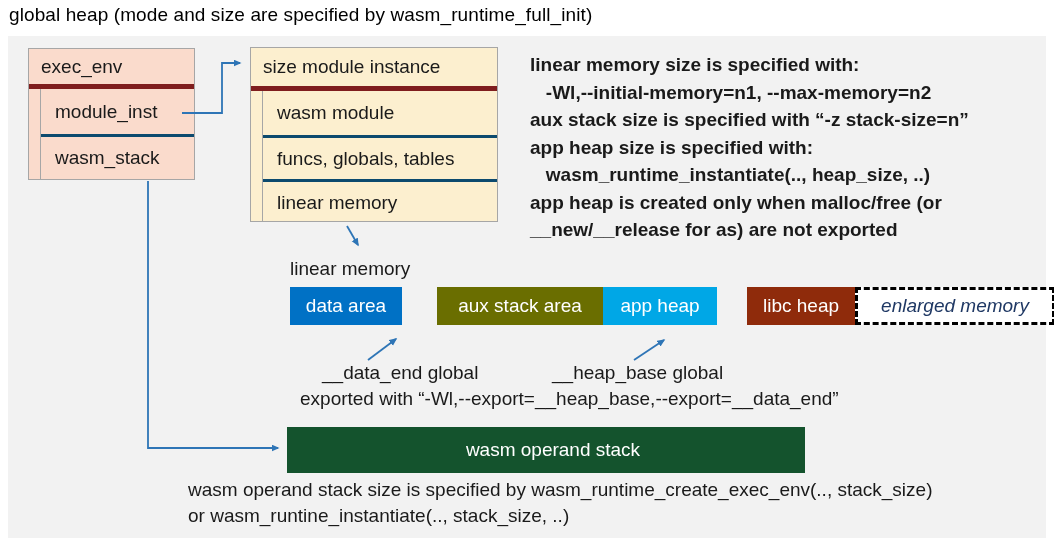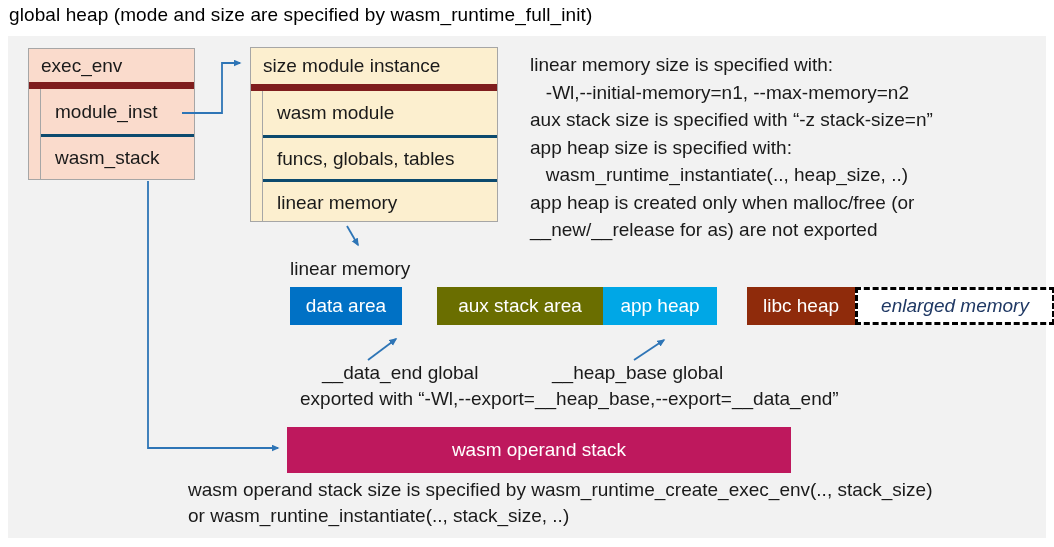--- a/index.html
+++ b/index.html
@@ -3,38 +3,38 @@
 <meta charset="utf-8">
 <style>
   html,body{margin:0;padding:0;background:#fff;}
   .stage{position:relative;width:1054px;height:547px;background:#ffffff;
          font-family:"Liberation Sans",sans-serif;color:#1a1a1a;overflow:hidden;}
   .title{position:absolute;left:9px;top:4px;font-size:19px;letter-spacing:.1px;color:#000;}
   .panel{position:absolute;left:8px;top:36px;width:1038px;height:502px;background:#f2f2f2;}
 
   
   .struct{position:absolute;border:1px solid #a6a6a6;box-sizing:border-box;font-size:19px;}
-  .struct .hdr{padding-left:12px;display:flex;align-items:center;border-bottom:7px solid #7f1d1d;box-sizing:border-box;}
+  .struct .hdr{padding-left:12px;display:flex;align-items:center;border-bottom:5px solid #7f1d1d;box-sizing:border-box;}
   .struct .rows{margin-left:11px;border-left:1px solid #a6a6a6;}
   .struct .row{display:flex;align-items:center;padding-left:14px;box-sizing:border-box;}
   .struct .row + .row{border-top:3px solid #0c4a6e;}
 
   .exec-env{left:28px;top:48px;width:167px;height:132px;background:#fadbcc;}
   .exec-env .hdr{height:40px;}
   .exec-env .row{height:45px;}
   .exec-env .rows{height:91px;}
 
   .mod-inst{left:250px;top:47px;width:248px;height:175px;background:#fcefcf;}
   .mod-inst .hdr{height:43px;}
   .mod-inst .row{height:44px;}
   .mod-inst .rows{height:131px;}
 
   
   .notes{position:absolute;left:530px;top:51px;width:505px;font-size:19px;line-height:27.5px;}
-  .notes div{white-space:pre;}
+  .notes div{white-space:pre;font-weight:bold;}
 
   
   .lm-label{position:absolute;left:290px;top:258px;font-size:19px;}
   .lm-bar{position:absolute;left:290px;top:287px;height:38px;display:flex;}
   .seg{display:flex;align-items:center;justify-content:center;color:#fff;font-size:19px;box-sizing:border-box;}
   .seg-enlarged{background:#fff;border:3px dashed #000;color:#1f3864;}
 
   .ann{position:absolute;font-size:19px;}
   .ann-dataend{left:322px;top:362px;}
   .ann-heapbase{left:552px;top:362px;}
@@ -89,21 +89,21 @@
     <div class="seg" style="width: 166px; background: rgb(106, 110, 0); margin-left: 35px;">aux stack area</div>
     <div class="seg" style="width: 114px; background: rgb(0, 167, 230);">app heap</div>
     <div class="seg" style="width: 108px; background: rgb(143, 43, 11); margin-left: 30px;">libc heap</div>
     <div class="seg seg-enlarged" style="width: 200px; color: rgb(31, 56, 100); font-style: italic;">enlarged memory</div>
   </div>
 
   <div class="ann ann-dataend">__data_end global</div>
   <div class="ann ann-heapbase">__heap_base global</div>
   <div class="ann ann-exported">exported with “-Wl,--export=__heap_base,--export=__data_end”</div>
 
-  <div class="operand-bar" style="background: #be185d;">wasm operand stack</div>
+  <div class="operand-bar" style="background: #14532d; padding-left: 14px;">wasm operand stack</div>
 
   <div class="footer">
     <div>wasm operand stack size is specified by wasm_runtime_create_exec_env(.., stack_size)</div>
     <div>or wasm_runtine_instantiate(.., stack_size, ..)</div>
   </div>
 
   <svg class="wires" viewBox="0 0 1054 547">
     <defs>
       <marker id="arw" markerWidth="9" markerHeight="8" refX="6.5" refY="3.5" orient="auto" markerUnits="userSpaceOnUse">
         <path d="M0,0 L8,3.5 L0,7 Z" class="arrowhead" fill="#2e75b6"></path>

